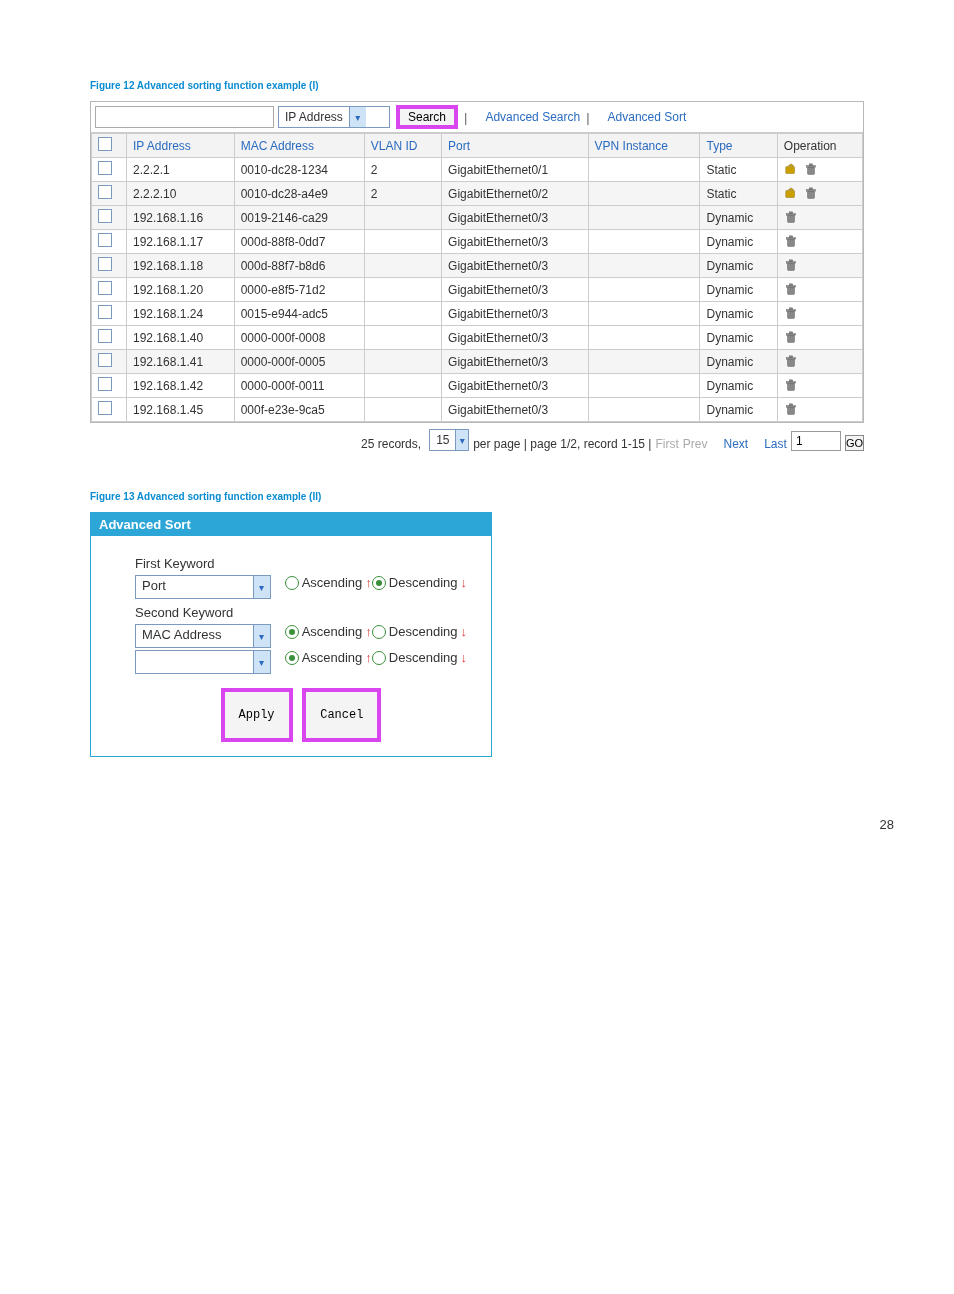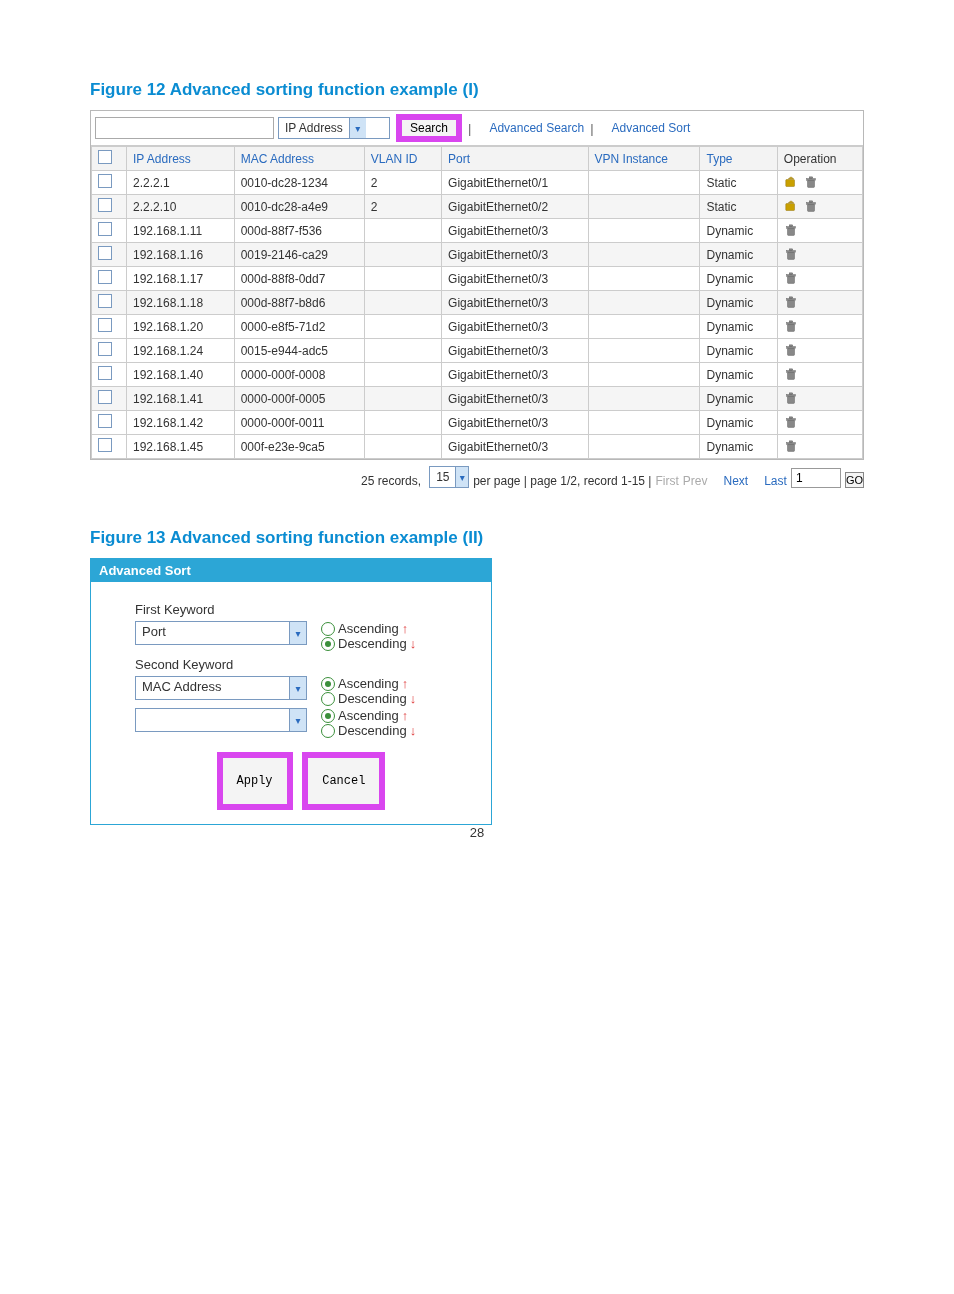--- a/index.html
+++ b/index.html
@@ -7,21 +7,21 @@
     font-size: 13px;
     color: #333;
     margin: 0;
     padding: 40px 60px;
     width: 954px;
     box-sizing: border-box;
   }
   .fig-caption {
     color: #0a8cd2;
     font-weight: bold;
-    font-size: 17px;
+    font-size: 10px;
     margin: 40px 0 10px 30px;
   }
   .panel1 {
     border: 1px solid #b8b8b8;
     margin-left: 30px;
     margin-right: 30px;
   }
   .search-row {
     display: flex;
     align-items: center;
@@ -58,21 +58,21 @@
     border-left: 1px solid #7a9ac0;
     width: 16px;
     height: 100%;
     display: flex;
     align-items: center;
     justify-content: center;
     color: #2a6bbf;
     font-size: 10px;
   }
   .btn {
-    border: 6px solid #d946ef;
+    border: 4px solid #d946ef;
     background: #f4f4f4;
     padding: 1px 8px;
     font-size: 12px;
     margin-left: 6px;
     cursor: pointer;
   }
   .sep {
     color: #666;
     margin: 0 6px;
   }
@@ -155,41 +155,41 @@
   .kw-label { margin: 6px 0 4px 0; }
   .kw-row { display: flex; align-items: flex-start; gap: 14px; margin-bottom: 2px;}
   .kw-dd {
     display: flex;
     border: 1px solid #7a9ac0;
     width: 170px;
     height: 22px;
     background: #fff;
   }
   .kw-dd .val { flex:1; padding: 2px 6px; font-size: 13px;}
-  .radios { display: flex; flex-direction: column; gap: 0; }
+  .radios { display: flex; flex-direction: row; gap: 0; }
   .radio-row { display: flex; align-items: center; gap: 3px; font-size: 13px;}
   .radio {
     width: 12px; height: 12px;
     border: 1px solid #3a8f3a;
     border-radius: 50%;
     display: inline-flex;
     align-items: center;
     justify-content: center;
   }
   .radio.sel::after {
     content:"";
     width: 6px; height: 6px;
     background: #3a8f3a;
     border-radius: 50%;
   }
   .up-arr { color: #d33; font-weight: bold; }
   .dn-arr { color: #d33; font-weight: bold; }
   .btn-row { text-align: center; margin-top: 14px;}
   .btn-row .btn { padding: 16px 14px; margin: 0 3px; font-family: Liberation Mono, monospace;}
-  .pgnum { text-align:center; font-size:13px;}
+  .pgnum { text-align:right; margin-top:60px; font-size:13px;}
 </style>
 </head>
 <body>
 
 <div class="fig-caption">Figure 12 Advanced sorting function example (I)</div>
 
 <div class="panel1">
   <div class="search-row">
     <div style="position:relative;">
       <span class="search-icon">
@@ -260,40 +260,20 @@
           <td></td>
           <td>Static</td>
           <td>
             <div class="op-cell">
               <span class="ic">
                 <svg viewBox="0 0 16 16" fill="#c9a000" stroke="#8a6a00" stroke-width="0.5">
                   <rect x="2" y="4" width="10" height="8" rx="1"></rect>
                   <path d="M5 3l6 0 -3 -2 z"></path>
                 </svg>
               </span>
-              <span class="ic">
-                <svg viewBox="0 0 16 16" fill="#888" stroke="#555" stroke-width="0.5">
-                  <rect x="4" y="5" width="8" height="8" rx="1"></rect>
-                  <rect x="3" y="3" width="10" height="2"></rect>
-                  <rect x="6" y="1" width="4" height="2"></rect>
-                </svg>
-              </span>
-            </div>
-          </td>
-        </tr>
-        <tr>
-          <td><span class="chk"></span></td>
-          <td>192.168.1.11</td>
-          <td>000d-88f7-f536</td>
-          <td></td>
-          <td>GigabitEthernet0/3</td>
-          <td></td>
-          <td>Dynamic</td>
-          <td>
-            <div class="op-cell">
               <span class="ic">
                 <svg viewBox="0 0 16 16" fill="#888" stroke="#555" stroke-width="0.5">
                   <rect x="4" y="5" width="8" height="8" rx="1"></rect>
                   <rect x="3" y="3" width="10" height="2"></rect>
                   <rect x="6" y="1" width="4" height="2"></rect>
                 </svg>
               </span>
             </div>
           </td>
         </tr>

